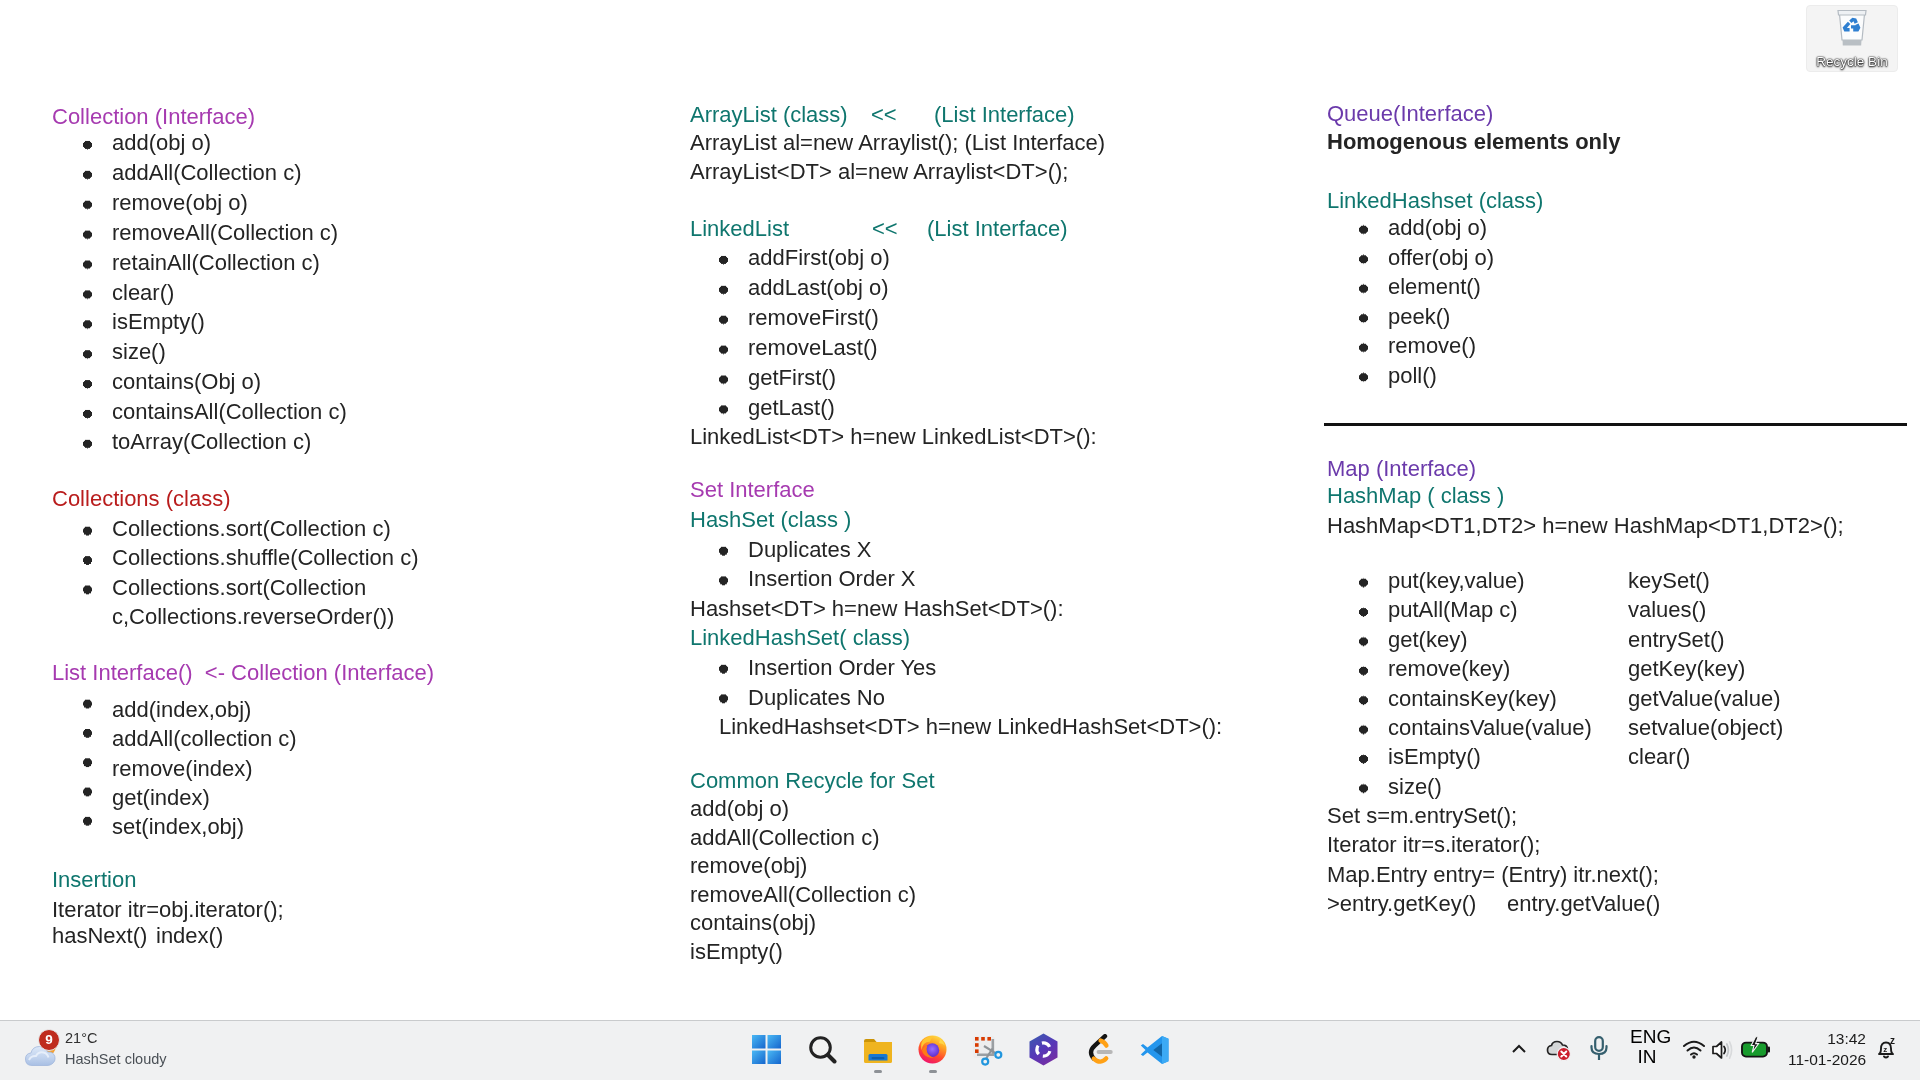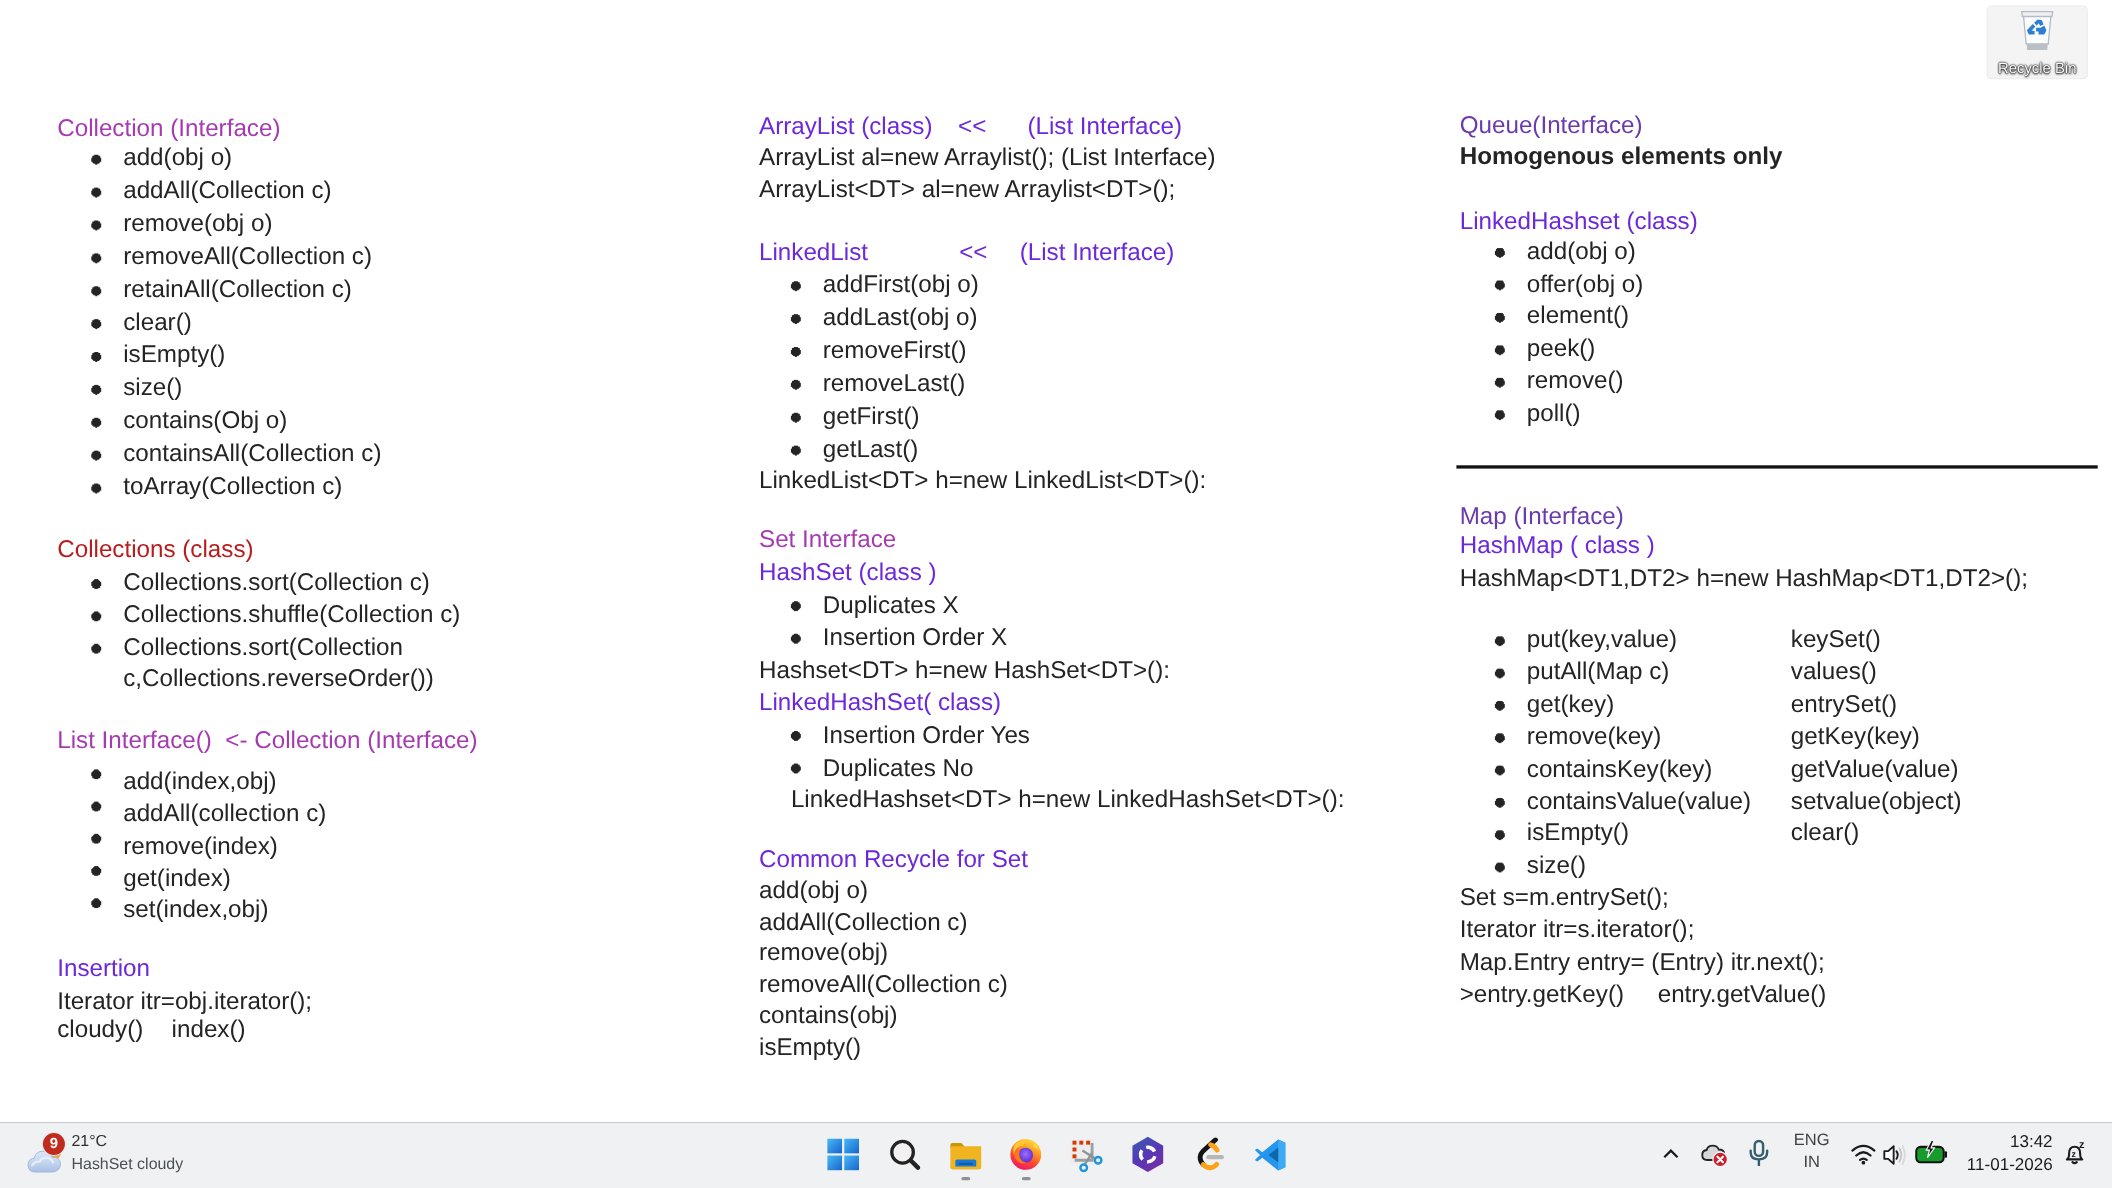--- a/index.html
+++ b/index.html
@@ -1,38 +1,38 @@
 <!DOCTYPE html>
 <html><head><meta charset="utf-8"><style>
 html,body{margin:0;padding:0}
 body{width:1920px;height:1080px;background:#fff;font-family:"Liberation Sans",sans-serif;font-size:22px;color:#242424;overflow:hidden;position:relative}
 .t{position:absolute;white-space:pre;line-height:30px}
 .lh29{line-height:29px}.lh295{line-height:29.5px}.lh294{line-height:29.4px}.lh293{line-height:29.3px}
-.red{color:#6d28d9}.mag{color:#a63ab0}.pur{color:#6b3aab}.org{color:#b91c1c}
+.red{color:#0f766e}.mag{color:#a63ab0}.pur{color:#6b3aab}.org{color:#b91c1c}
 .dots{position:absolute;width:9px;background-image:radial-gradient(4.5px circle at 4.5px 17px,#242424 97%,transparent);background-size:9px 30px;background-repeat:repeat-y}
 .dots295{background-image:radial-gradient(4.5px circle at 4.5px 16.7px,#242424 97%,transparent);background-size:9px 29.5px}
 .dots294{background-image:radial-gradient(4.5px circle at 4.5px 16.7px,#242424 97%,transparent);background-size:9px 29.4px}
 </style></head>
 <body>
 
 <div class="t mag" style="left:52px;top:102px">Collection (Interface)</div>
 <div class="dots" style="left:83px;top:128px;height:329px;background-size:9px 29.9px"></div>
 <div class="t" style="left:112px;top:128px;line-height:29.9px">add(obj o)<br>addAll(Collection c)<br>remove(obj o)<br>removeAll(Collection c)<br>retainAll(Collection c)<br>clear()<br>isEmpty()<br>size()<br>contains(Obj o)<br>containsAll(Collection c)<br>toArray(Collection c)</div>
 
 <div class="t org" style="left:52px;top:484px">Collections (class)</div>
 <div class="dots" style="left:83px;top:514px;height:89px;background-size:9px 29.4px"></div>
 <div class="t" style="left:112px;top:514px;line-height:29.4px">Collections.sort(Collection c)<br>Collections.shuffle(Collection c)<br>Collections.sort(Collection<br>c,Collections.reverseOrder())</div>
 
 <div class="t mag" style="left:52px;top:658px">List Interface()  &lt;- Collection (Interface)</div>
 <div class="dots" style="left:83px;top:687px;height:147px;background-size:9px 29.3px"></div>
 <div class="t" style="left:112px;top:695px;line-height:29.3px">add(index,obj)<br>addAll(collection c)<br>remove(index)<br>get(index)<br>set(index,obj)</div>
 
 <div class="t red" style="left:52px;top:865px">Insertion</div>
 <div class="t" style="left:52px;top:897px;line-height:26px">Iterator itr=obj.iterator();</div>
-<div class="t" style="left:52px;top:923px;line-height:26px">cloudy()</div>
+<div class="t" style="left:52px;top:923px;line-height:26px">hasNext()</div>
 <div class="t" style="left:156px;top:923px;line-height:26px">index()</div>
 
 <div class="t red" style="left:690px;top:100px">ArrayList (class)</div>
 <div class="t red" style="left:871px;top:100px">&lt;&lt;</div>
 <div class="t red" style="left:934px;top:100px">(List Interface)</div>
 <div class="t lh29" style="left:690px;top:128px">ArrayList al=new Arraylist(); (List Interface)<br>ArrayList&lt;DT&gt; al=new Arraylist&lt;DT&gt;();</div>
 
 <div class="t red" style="left:690px;top:214px">LinkedList</div>
 <div class="t red" style="left:872px;top:214px">&lt;&lt;</div>
 <div class="t red" style="left:927px;top:214px">(List Interface)</div>
@@ -197,21 +197,21 @@
 <svg style="position:absolute;left:1545px;top:1038px" width="28" height="23" viewBox="0 0 28 23">
   <path d="M7 16.5 Q2.5 16.5 2.5 12 Q2.5 8 6.5 7.5 Q7.5 3.5 12 3.5 Q16 3.5 17.5 7 Q22.5 7 22.5 11.5 Q22.5 16.5 17.5 16.5 Z" fill="#d4d6d7" stroke="#242424" stroke-width="1.7"></path>
   <circle cx="18.8" cy="16" r="6.6" fill="#cb1f2e" stroke="#f0f1f2" stroke-width="1.2"></circle>
   <path d="M16.3 13.5 L21.3 18.5 M21.3 13.5 L16.3 18.5" stroke="#fff" stroke-width="1.9" stroke-linecap="round"></path>
 </svg>
 <svg style="position:absolute;left:1589px;top:1036px" width="20" height="27" viewBox="0 0 20 27">
   <rect x="6.2" y="1.2" width="7.6" height="13.6" rx="3.8" fill="none" stroke="#355f6e" stroke-width="2.2"></rect>
   <path d="M2.5 10 L2.5 11.5 Q2.5 18 10 18 Q17.5 18 17.5 11.5 L17.5 10" stroke="#355f6e" stroke-width="2.2" fill="none" stroke-linecap="round"></path>
   <line x1="10" y1="18" x2="10" y2="24" stroke="#355f6e" stroke-width="2.2"></line>
 </svg>
-<div class="t" style="left:1630px;top:1027px;font-size:15px;line-height:20px;color:#404040;text-align:center;width:34px">ENG<br>IN</div>
+<div class="t" style="left:1630px;top:1027px;font-size:19px;line-height:20px;color:#000000;text-align:center;width:34px">ENG<br>IN</div>
 <svg style="position:absolute;left:1682px;top:1040px" width="24" height="19" viewBox="0 0 24 19">
   <g fill="none" stroke="#1b1b1b" stroke-width="2" stroke-linecap="round">
     <path d="M2 6 Q12 -2.5 22 6"></path>
     <path d="M5.5 10.5 Q12 4.5 18.5 10.5"></path>
     <path d="M9 14.5 Q12 12 15 14.5"></path>
   </g>
   <circle cx="12" cy="17" r="1.7" fill="#1b1b1b"></circle>
 </svg>
 <svg style="position:absolute;left:1710px;top:1038px" width="26" height="24" viewBox="0 0 26 24">
   <path d="M3 8.5 L6.5 8.5 L11.5 4 L11.5 20 L6.5 15.5 L3 15.5 Z" fill="#fdfdfd" stroke="#1c1c1c" stroke-width="1.7" stroke-linejoin="round"></path>

